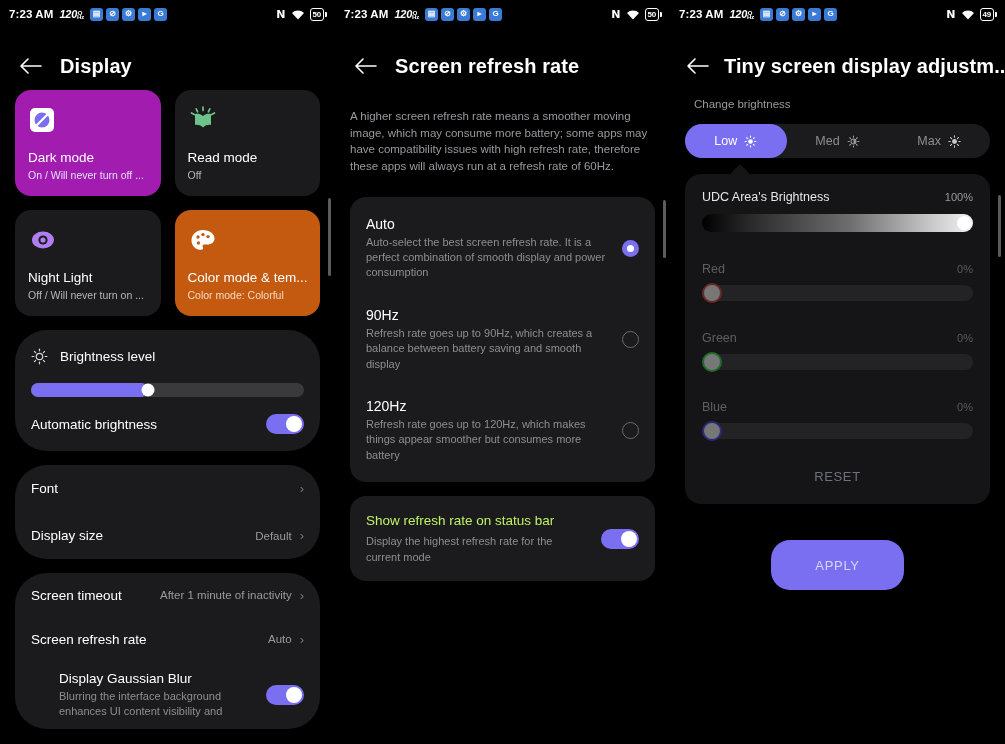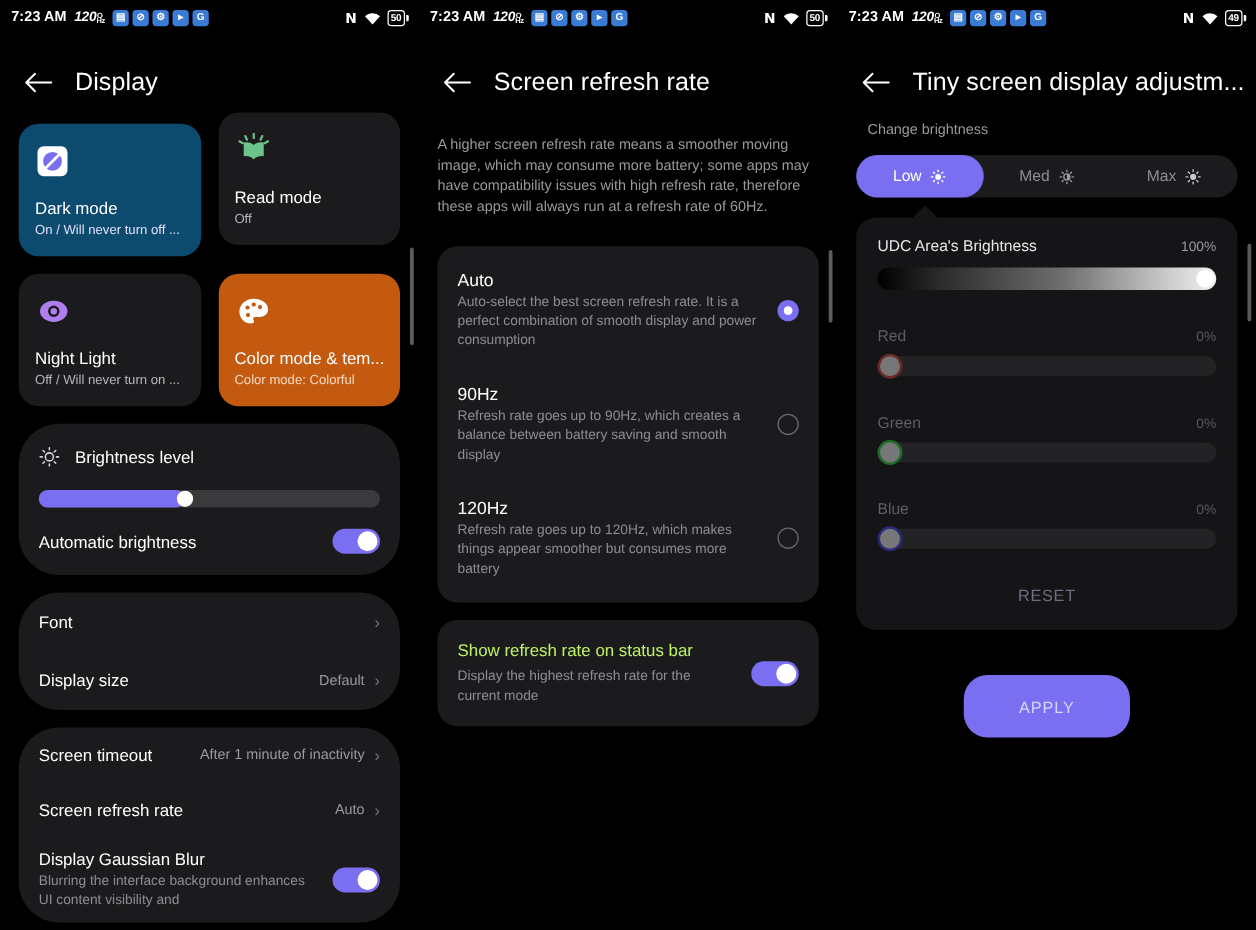--- a/index.html
+++ b/index.html
@@ -35,30 +35,30 @@
   .batt-body {
     border: 1.4px solid #fff; border-radius: 3px; padding: 0 2px;
     font-size: 8px; font-weight: 700; height: 13px; display: flex;
     align-items: center; letter-spacing: -.2px; color:#fff;
   }
   .batt-tip { width: 2px; height: 5px; background: #fff; border-radius: 0 1px 1px 0; margin-left: 1px; }
 
   
   .header { display: flex; align-items: center; padding: 14px 0 0 16px; height: 62px; }
   .back-arrow { width: 30px; height: 30px; display: flex; align-items: center; justify-content: center; cursor: pointer; }
-  .page-title { font-size: 20px; color: #fff; font-weight: 400; margin-left: 14px; letter-spacing: .1px; white-space: nowrap; }
+  .page-title { font-size: 20px; color: #fff; font-weight: 700; margin-left: 14px; letter-spacing: .1px; white-space: nowrap; }
 
   
   .content { padding: 0 15px; }
   .tile-row { display: flex; gap: 14px; margin-bottom: 14px; }
   .tile {
     flex: 1; height: 106px; border-radius: 16px; background: #1b1b1d;
     padding: 13px 12px 0 13px; position: relative; overflow: hidden; cursor: pointer;
   }
-  .tile.purple { background: #0c4a6e; margin-top: 9px; }
+  .tile.purple { background: #a21caf; }
   .tile.orange { background: #c35a10; }
   .tile-icon { height: 34px; display: flex; align-items: center; }
   .tile-title { font-size: 13.5px; color: #fff; margin-top: 13px; white-space: nowrap; overflow: hidden; text-overflow: ellipsis; }
   .tile-sub { font-size: 10.5px; color: #b7b7bb; margin-top: 4px; white-space: nowrap; overflow: hidden; }
   .tile.purple .tile-sub { color: #e2dffb; }
   .tile.orange .tile-sub { color: #f3d8c3; }
 
   .card { background: #1b1b1d; border-radius: 32px; margin-bottom: 14px; padding: 0 16px; }
   .bright-head { display: flex; align-items: center; gap: 12px; padding: 18px 0 0 0; }
   .bright-head .lbl { font-size: 13.5px; color: #fff; }
@@ -75,21 +75,21 @@
     display: flex; align-items: center; min-height: 46px; cursor: pointer;
   }
   .row .rlabel { font-size: 13.5px; color: #fff; }
   .row .rvalue { margin-left: auto; font-size: 11.5px; color: #9a9a9e; }
   .row .chev { margin-left: 8px; color: #77777b; font-size: 13px; line-height: 1; }
   .toggle {
     margin-left: auto; width: 38px; height: 20px; border-radius: 10px; background: #7a6ff0;
     position: relative; cursor: pointer; flex: 0 0 auto;
   }
   .toggle .knob { position: absolute; right: 2px; top: 2px; width: 16px; height: 16px; border-radius: 50%; background: #fff; }
-  .row2 { display: flex; align-items: flex-start; padding: 10px 0; cursor: pointer; }
+  .row2 { display: flex; align-items: flex-start; padding: 10px 0; cursor: pointer; margin-left: 28px; }
   .row2 .txt { flex: 1; padding-right: 12px; }
   .row2 .t1 { font-size: 13.5px; color: #fff; }
   .row2 .t2 { font-size: 11px; color: #8e8e92; margin-top: 3px; line-height: 1.35; }
 
   
   .vscroll { position: absolute; width: 3px; border-radius: 2px; background: #5c5c5e; right: 4px; }
 
   
   .desc { font-size: 11.5px; color: #9a9a9e; line-height: 1.45; padding: 18px 15px 0 15px; }
   .opt-card { background: #1b1b1d; border-radius: 16px; margin: 22px 15px 0 15px; padding: 6px 0; }

